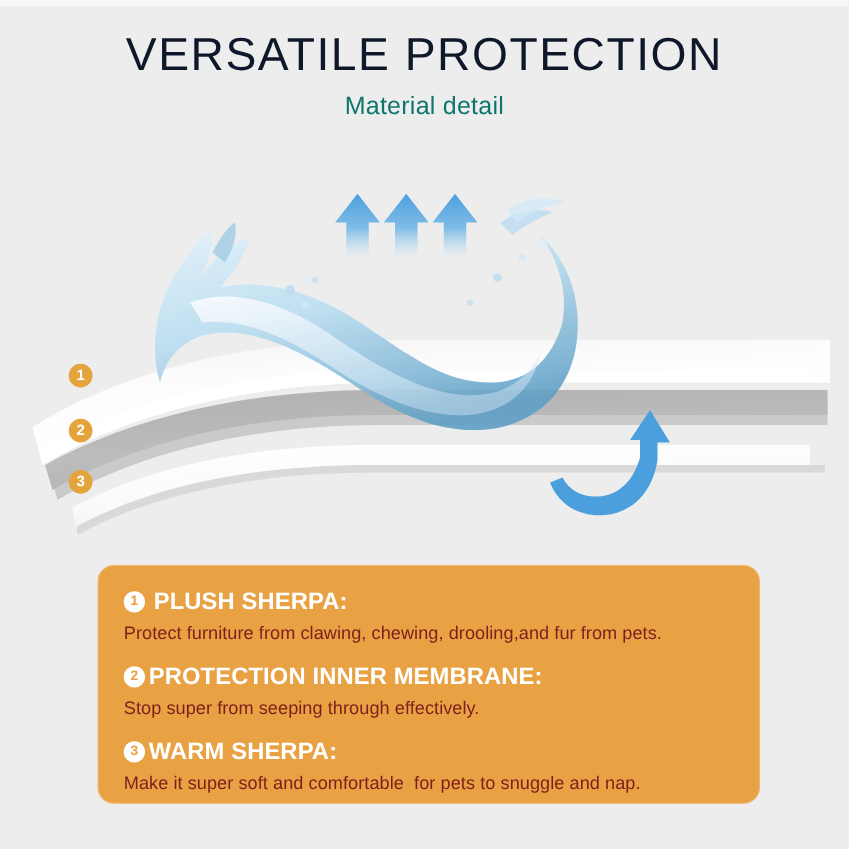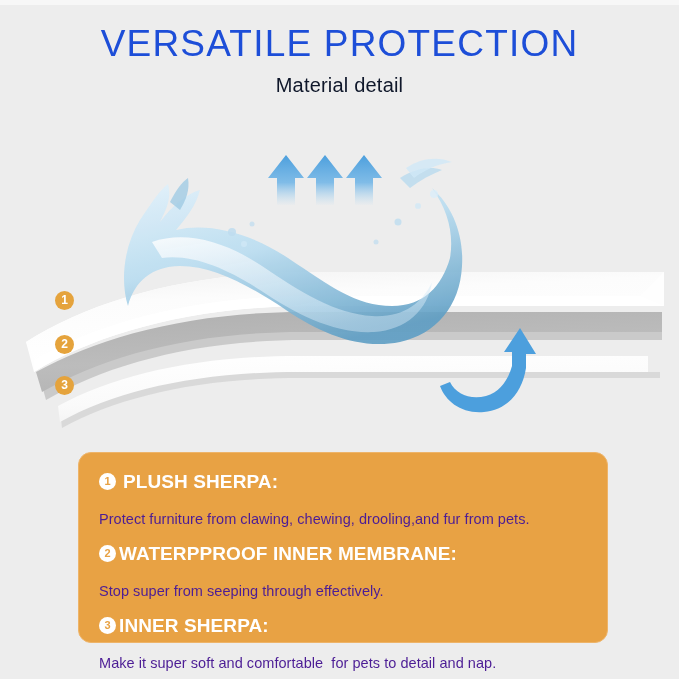--- a/index.html
+++ b/index.html
@@ -24,28 +24,28 @@
   
   #header {
     position: absolute;
     left: 0; top: 22px;
     width: 679px;
     text-align: center;
   }
   #title {
     font-size: 37px;
     letter-spacing: 1.2px;
-    color: #1d4ed8;
+    color: #0f172a;
     font-weight: 400;
     line-height: 44px;
     white-space: nowrap;
   }
   #subtitle {
     font-size: 20px;
-    color: #0f172a;
+    color: #0f766e;
     font-weight: 400;
     line-height: 26px;
     margin-top: 6px;
     letter-spacing: 0.2px;
   }
 
   
   #diagram {
     position: absolute;
     left: 0; top: 110px;
@@ -102,25 +102,25 @@
     background: #ffffff;
     color: #e8a244;
     font-size: 11px;
     font-weight: 700;
     line-height: 17px;
     text-align: center;
     margin-right: 3px;
   }
   .feature-head.spaced .panel-badge { margin-right: 7px; }
   .feature-desc {
-    color: #4c1d95;
+    color: #7f1d1d;
     font-size: 14.5px;
     font-weight: 400;
     line-height: 22px;
-    margin-top: 14px;
+    margin-top: 2px;
     white-space: pre;
     letter-spacing: 0.05px;
   }
 </style>
 </head>
 <body>
 
 <div id="top-strip"></div>
 
 <div id="header">
@@ -224,26 +224,26 @@
     <div class="feature-head spaced">
       <span class="panel-badge">1</span>
       <span>PLUSH SHERPA:</span>
     </div>
     <div class="feature-desc">Protect furniture from clawing, chewing, drooling,and fur from pets.</div>
   </div>
 
   <div class="feature">
     <div class="feature-head">
       <span class="panel-badge">2</span>
-      <span>WATERPPROOF INNER MEMBRANE:</span>
+      <span>PROTECTION INNER MEMBRANE:</span>
     </div>
     <div class="feature-desc">Stop super from seeping through effectively.</div>
   </div>
 
   <div class="feature">
     <div class="feature-head">
       <span class="panel-badge">3</span>
-      <span>INNER SHERPA:</span>
+      <span>WARM SHERPA:</span>
     </div>
-    <div class="feature-desc">Make it super soft and comfortable  for pets to detail and nap.</div>
+    <div class="feature-desc">Make it super soft and comfortable  for pets to snuggle and nap.</div>
   </div>
 
 </div>
 
 </body></html>

